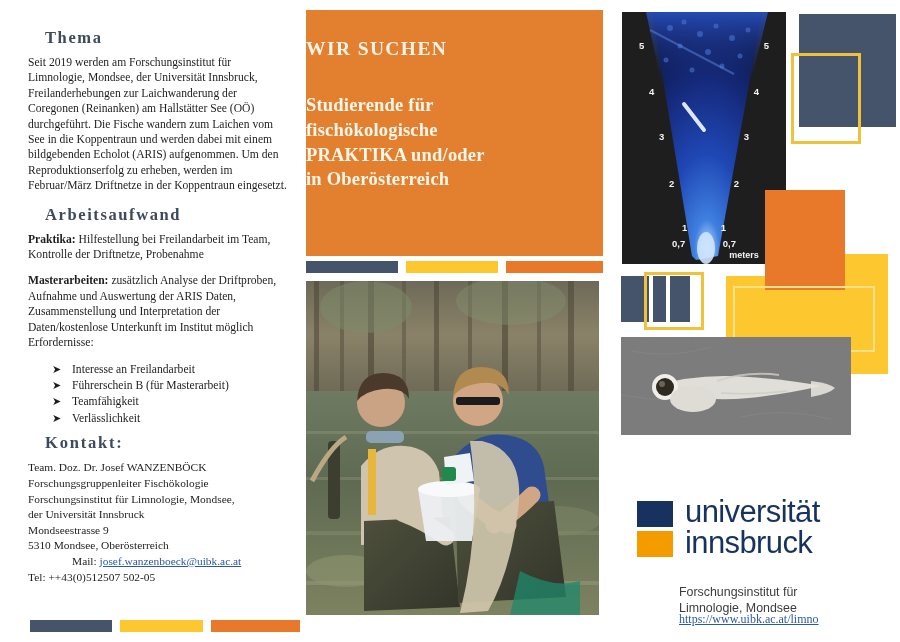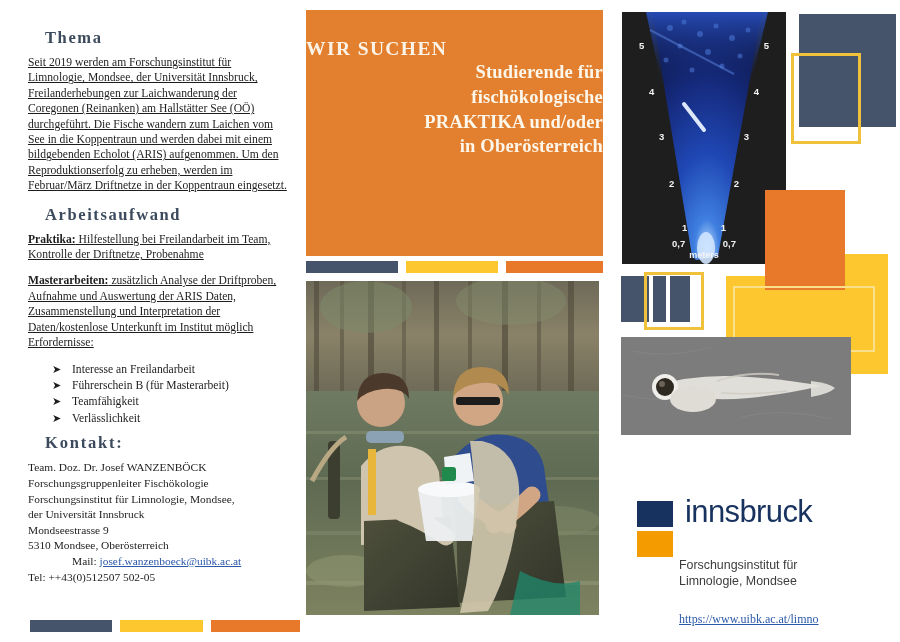--- a/index.html
+++ b/index.html
@@ -16,21 +16,21 @@
   .col-left{position:absolute;left:28px;top:28px;width:262px;}
   .h-sec{
     font-family:"Liberation Serif", serif;
     font-size:16.5px;font-weight:bold;color:#3b4a5c;
     letter-spacing:1.6px;margin:0 0 7px 17px;
   }
   .h-sec.k{letter-spacing:1.8px;}
   .body-p{
     font-family:"Liberation Serif", serif;
     font-size:11.6px;color:#1d1d1d;line-height:1.33;
-    margin:0 0 11px 0;text-align:left;text-decoration:underline;
+    margin:0 0 11px 0;text-align:left;
   }
   .body-p b{font-weight:bold;}
   ul.reqs{list-style:none;margin:3px 0 6px 0;padding:0 0 0 24px;}
   ul.reqs li{
     font-family:"Liberation Serif", serif;
     font-size:11.6px;color:#1d1d1d;line-height:1.42;
     position:relative;padding-left:20px;
   }
   ul.reqs li .arw{
     position:absolute;left:0;top:0;color:#1d1d1d;font-size:11px;
@@ -52,55 +52,55 @@
     background:#e3802f;
   }
   .wir{
     font-family:"Liberation Serif", serif;
     color:#fbf3e7;font-weight:bold;font-size:19.5px;
     letter-spacing:1.4px;margin-top:28px;
   }
   .claim{
     font-family:"Liberation Serif", serif;
     color:#fdf6ea;font-weight:bold;font-size:18.5px;
-    text-align:right;line-height:1.34;
+    text-align:left;line-height:1.34;margin-top:33px;
     letter-spacing:0.2px;
   }
 
   
   .photo{position:absolute;overflow:hidden;}
   .ph-river{left:306px;top:281px;width:293px;height:334px;}
 
   
   .rect{position:absolute;}
   .sonar{position:absolute;left:622px;top:12px;width:164px;height:252px;background:#262626;overflow:hidden;}
   .sonar .beam{position:absolute;left:0;top:0;width:100%;height:100%;}
   .sonar .lbl{
     position:absolute;color:#f3f3f3;font-family:"Liberation Sans",sans-serif;
     font-size:9.5px;font-weight:bold;
   }
   .sonar .meters{
     position:absolute;left:0;bottom:4px;width:100%;text-align:center;
-    color:#f3f3f3;font-family:"Liberation Sans",sans-serif;font-size:9px;font-weight:bold;
+    color:#f3f3f3;font-family:"Liberation Sans",sans-serif;font-size:9px;font-weight:bold;padding-left:40px;
   }
 
   
   .logo{position:absolute;left:637px;top:497px;}
   .logo .marks{position:absolute;left:0;top:4px;}
   .logo .sq{width:36px;height:26px;}
   .logo .sq.blue{background:#17325e;}
   .logo .sq.org{background:#f49b00;margin-top:4px;}
   .logo .wordmark{
     position:absolute;left:48px;top:0;
     font-family:"Liberation Sans",sans-serif;
     color:#17325e;font-size:31px;line-height:0.99;letter-spacing:-0.6px;
     font-weight:400;
   }
   .logo-sub{
-    position:absolute;left:679px;top:558px;
+    position:absolute;left:679px;top:585px;
     font-family:"Liberation Sans",sans-serif;
     font-size:12.4px;color:#3c3c3c;line-height:1.28;
   }
   .logo-url{
     position:absolute;left:679px;top:612px;
     font-family:"Liberation Serif",serif;
     font-size:12px;color:#2b58a8;text-decoration:underline;
   }
 </style>
 </head>
@@ -326,20 +326,21 @@
       </g>
     </svg>
   </div>
 
   <div class="logo">
     <div class="marks">
       <div class="sq blue"></div>
       <div class="sq org"></div>
     </div>
     <div class="wordmark">
+      <div>universität</div>
       <div>innsbruck</div>
     </div>
   </div>
   <div class="logo-sub">
     <div>Forschungsinstitut für</div>
     <div>Limnologie, Mondsee</div>
   </div>
   <a class="logo-url" href="#">https://www.uibk.ac.at/limno</a>
 
 </div>

